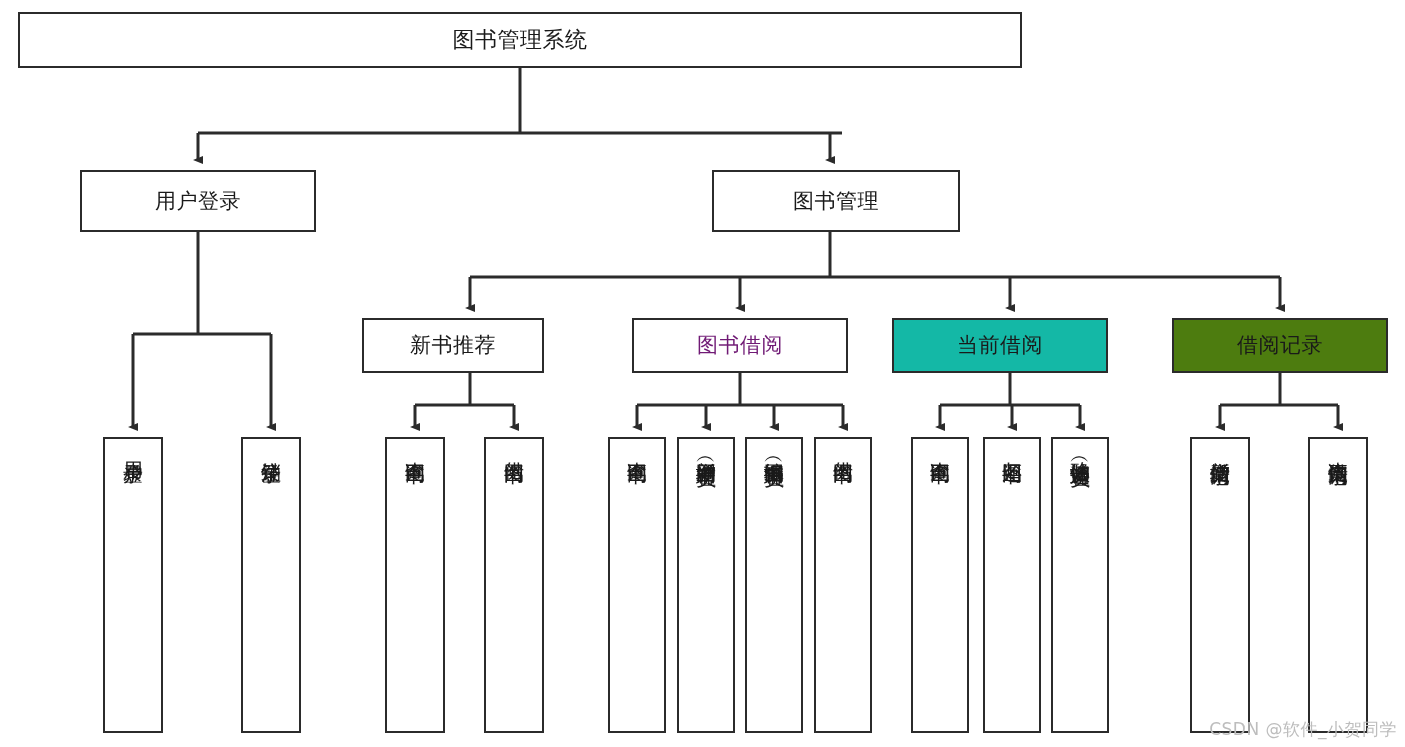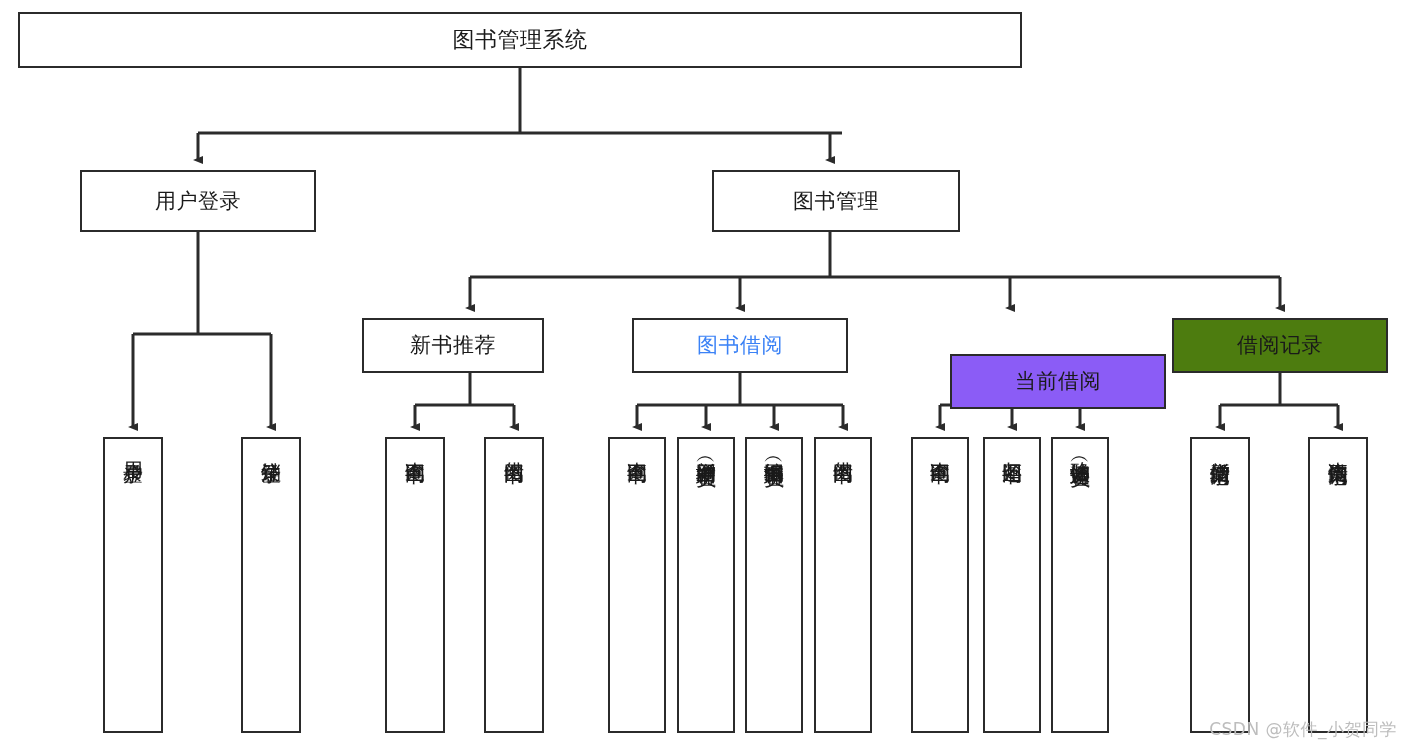--- a/index.html
+++ b/index.html
@@ -138,24 +138,24 @@
   <div class="node horizontal" style="left: 80px; top: 170px; width: 236px; height: 62px; border-color: rgb(43, 43, 43); background: rgb(255, 255, 255); color: rgb(26, 26, 26);">
     <span class="label">用户登录</span>
   </div>
   <div class="node horizontal" style="left: 712px; top: 170px; width: 248px; height: 62px; border-color: rgb(43, 43, 43); background: rgb(255, 255, 255); color: rgb(26, 26, 26);">
     <span class="label">图书管理</span>
   </div>
 
   <div class="node horizontal" style="left: 362px; top: 318px; width: 182px; height: 55px; border-color: rgb(43, 43, 43); background: rgb(255, 255, 255); color: rgb(26, 26, 26);">
     <span class="label">新书推荐</span>
   </div>
-  <div class="node horizontal" style="left: 632px; top: 318px; width: 216px; height: 55px; border-color: rgb(43, 43, 43); background: rgb(255, 255, 255); color: #3b82f6;">
+  <div class="node horizontal" style="left: 632px; top: 318px; width: 216px; height: 55px; border-color: rgb(43, 43, 43); background: rgb(255, 255, 255); color: #701a75;">
     <span class="label">图书借阅</span>
   </div>
-  <div class="node horizontal" style="left: 950px; top: 318px; width: 216px; height: 55px; border-color: rgb(43, 43, 43); background: #8b5cf6; color: rgb(26, 26, 26); margin-top: 36px;">
+  <div class="node horizontal" style="left: 892px; top: 318px; width: 216px; height: 55px; border-color: rgb(43, 43, 43); background: #14b8a6; color: rgb(26, 26, 26);">
     <span class="label">当前借阅</span>
   </div>
   <div class="node horizontal" style="left: 1172px; top: 318px; width: 216px; height: 55px; border-color: rgb(43, 43, 43); background: #4d7c0f; color: rgb(26, 26, 26);">
     <span class="label">借阅记录</span>
   </div>
 
   <div class="node vertical" style="left: 103px; top: 437px; width: 60px; height: 296px; border-color: rgb(43, 43, 43); background: rgb(255, 255, 255); color: rgb(26, 26, 26);">
     <span class="label">用户登录</span>
   </div>
   <div class="node vertical" style="left: 241px; top: 437px; width: 60px; height: 296px; border-color: rgb(43, 43, 43); background: rgb(255, 255, 255); color: rgb(26, 26, 26);">

